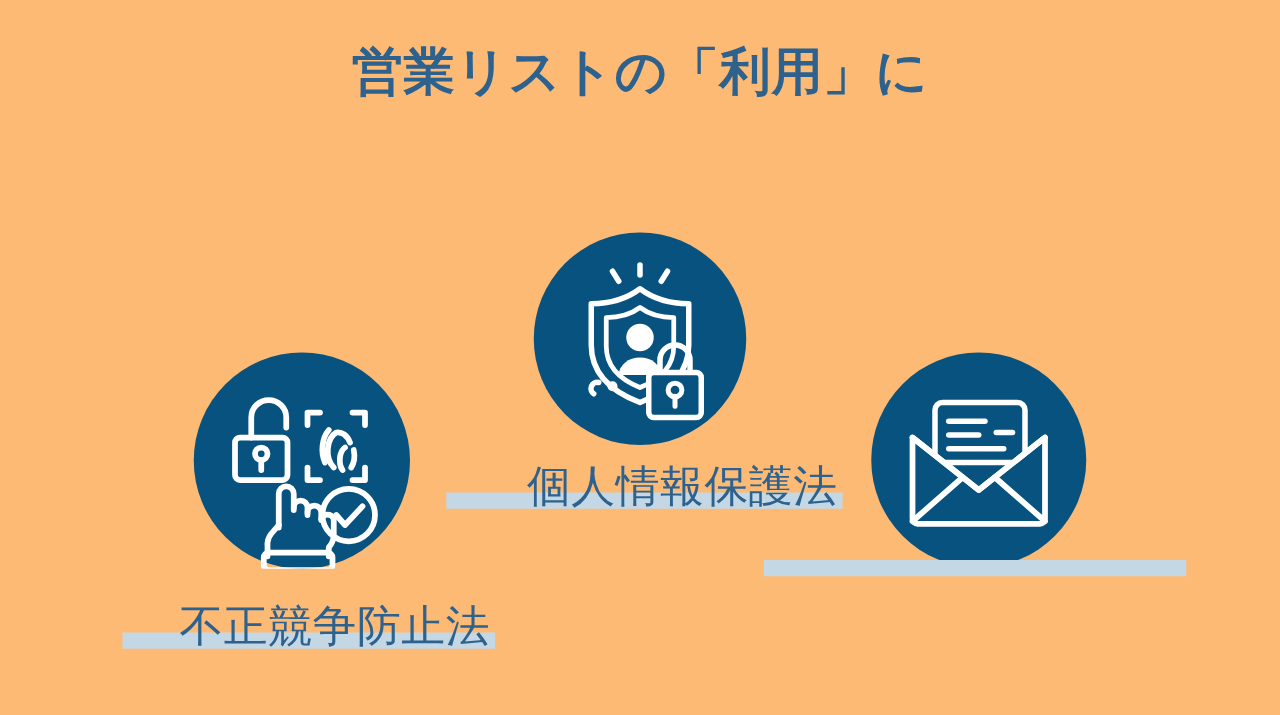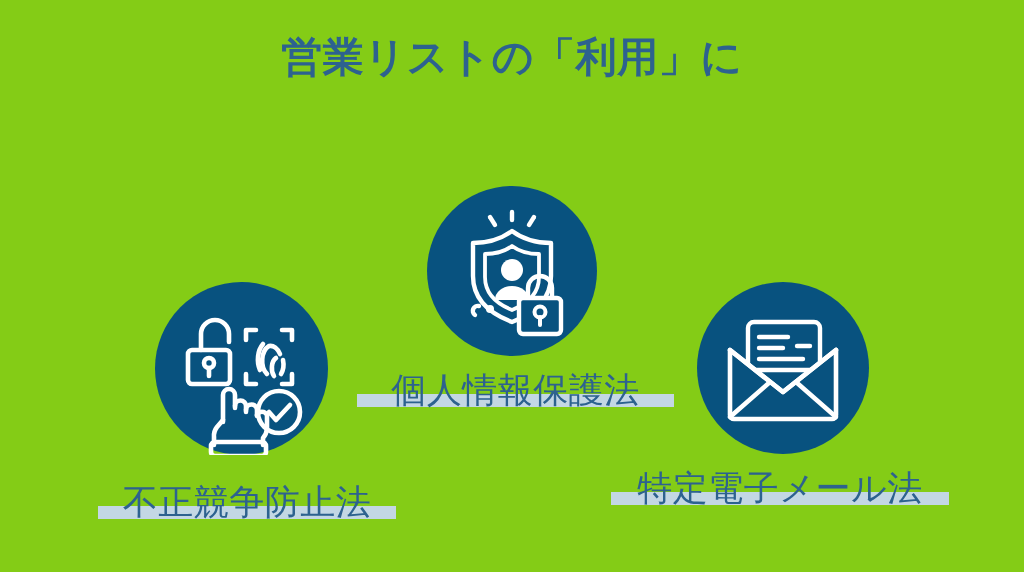--- a/index.html
+++ b/index.html
@@ -10,21 +10,21 @@
     width: 1024px;
     height: 572px;
     background: #f4f7fb;
     font-family: "Liberation Sans", "DejaVu Sans", sans-serif;
     overflow: hidden;
   }
   #slide {
     position: relative;
     width: 1024px;
     height: 572px;
-    background: #84cc16;
+    background: #fdba74;
   }
 
   
   .title-block {
     position: absolute;
     left: 0;
     top: 32px;
     width: 1024px;
     text-align: center;
   }
@@ -50,21 +50,21 @@
   .circle svg {
     position: absolute;
     left: 0;
     top: 0;
     width: 100%;
     height: 100%;
   }
 
   .label {
     position: absolute;
-    text-align: center;
+    text-align: right;
     white-space: nowrap;
   }
   .label .hl {
     position: absolute;
     left: 0;
     right: 0;
     bottom: 5px;
     height: 13px;
     background: #c3d7e4;
     z-index: 0;
@@ -203,17 +203,16 @@
 
         <g stroke="#ffffff" stroke-width="4.6" fill="none" stroke-linecap="round" stroke-linejoin="round">
           <path d="M33 68 L86 110 L139 68"></path>
           <path d="M33 135 L73 100"></path>
           <path d="M139 135 L99 100"></path>
         </g>
       </svg>
     </div>
     <div class="label" id="label-right">
       <span class="hl"></span>
-      <span class="txt">特定電子メール法</span>
     </div>
   </div>
 
 </div>
 
 </body></html>

